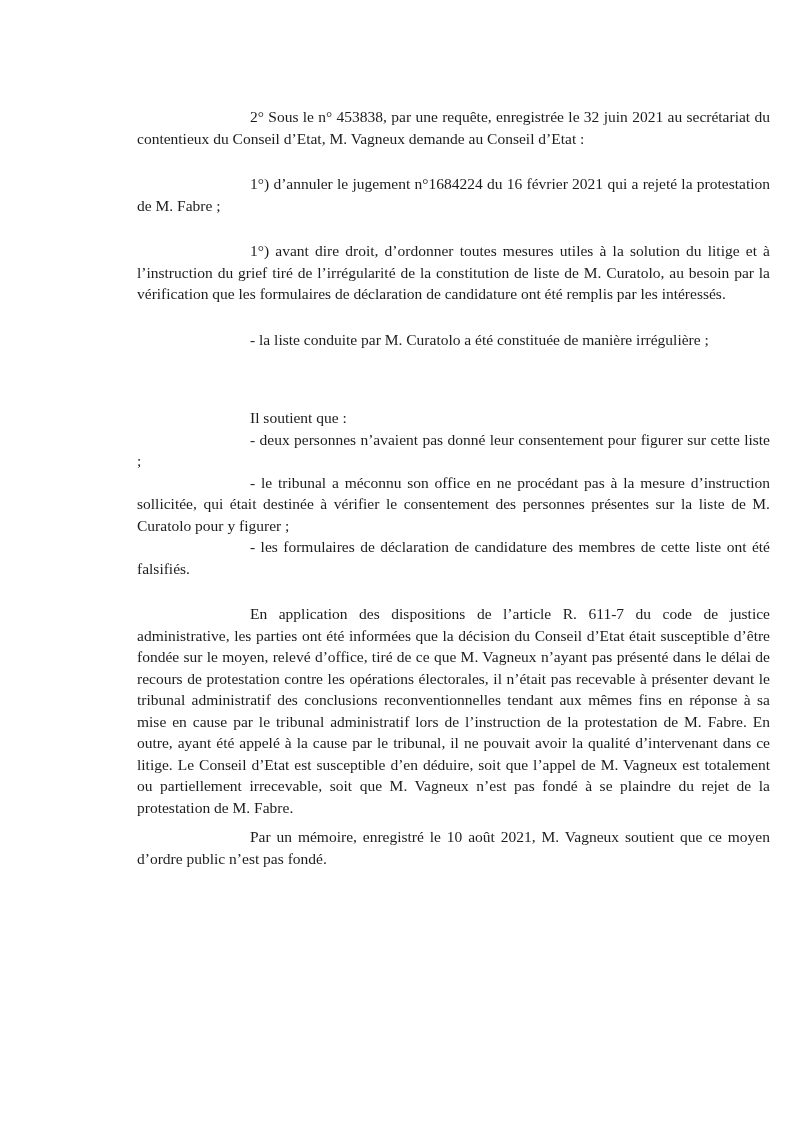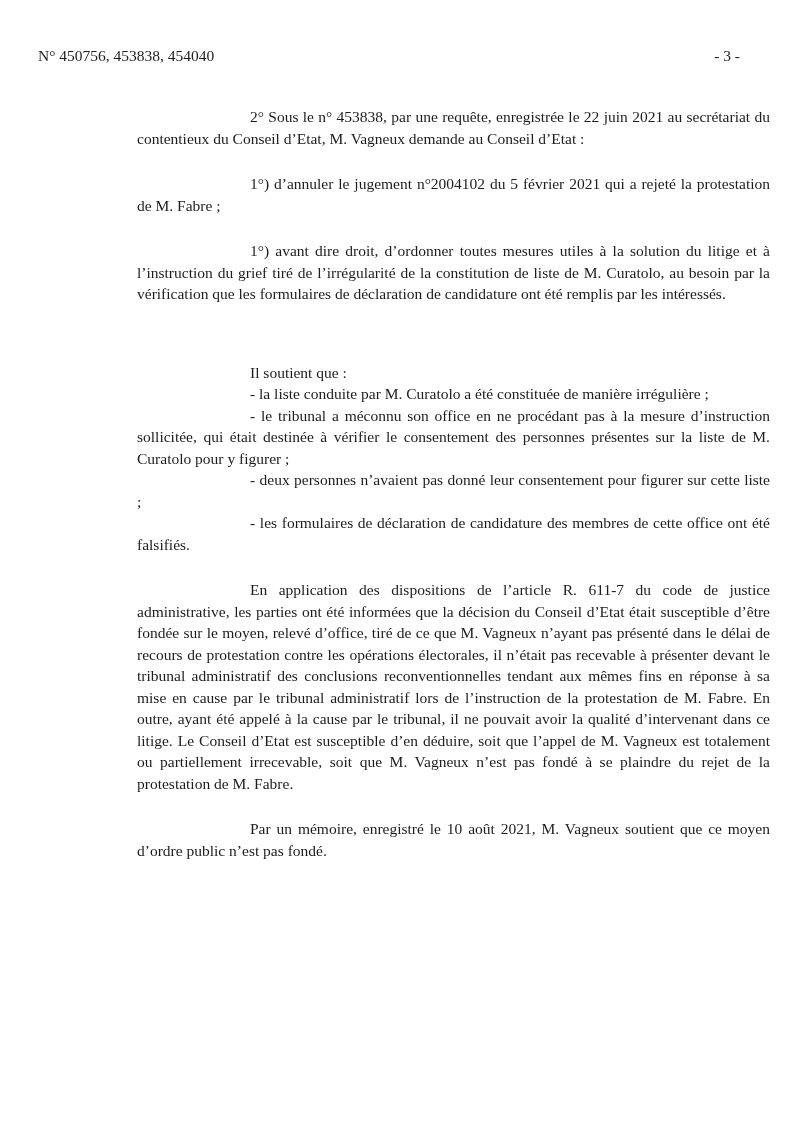--- a/index.html
+++ b/index.html
@@ -43,53 +43,49 @@
     margin: 0 0 24px 0;
     text-indent: 113px;
   }
   .doc-body p.tight {
     margin-bottom: 0;
   }
   .doc-body p.big-gap-before {
     margin-top: 57px;
   }
   .doc-body p.small-gap-after {
-    margin-bottom: 24px;
+    margin-bottom: 8px;
   }
   .doc-body p:last-child {
     margin-bottom: 8px;
   }
 </style>
 </head>
 <body>
 
 <div class="page">
 
-  <div class="header">
-    <span>N° 450756, 453838, 454040</span>
-    <span>- 3 -</span>
-  </div>
 
   <div class="doc-body">
-    <p>2° Sous le n° 453838, par une requête, enregistrée le 22 juin 2021 au secrétariat du contentieux du Conseil d’Etat, M. Vagneux demande au Conseil d’Etat :</p>
+    <p>2° Sous le n° 453838, par une requête, enregistrée le 32 juin 2021 au secrétariat du contentieux du Conseil d’Etat, M. Vagneux demande au Conseil d’Etat :</p>
 
-    <p>1°) d’annuler le jugement n°2004102 du 5 février 2021 qui a rejeté la protestation de M. Fabre ;</p>
+    <p>1°) d’annuler le jugement n°1684224 du 16 février 2021 qui a rejeté la protestation de M. Fabre ;</p>
 
 
     <p>1°) avant dire droit, d’ordonner toutes mesures utiles à la solution du litige et à l’instruction du grief tiré de l’irrégularité de la constitution de liste de M. Curatolo, au besoin par la vérification que les formulaires de déclaration de candidature ont été remplis par les intéressés.</p>
 
+    <p class="tight">- la liste conduite par M. Curatolo a été constituée de manière irrégulière ;</p>
+
     <p class="tight big-gap-before">Il soutient que :</p>
 
-    <p class="tight">- la liste conduite par M. Curatolo a été constituée de manière irrégulière ;</p>
+    <p class="tight">- deux personnes n’avaient pas donné leur consentement pour figurer sur cette liste ;</p>
 
     <p class="tight">- le tribunal a méconnu son office en ne procédant pas à la mesure d’instruction sollicitée, qui était destinée à vérifier le consentement des personnes présentes sur la liste de M. Curatolo pour y figurer ;</p>
 
-    <p class="tight">- deux personnes n’avaient pas donné leur consentement pour figurer sur cette liste ;</p>
-
-    <p>- les formulaires de déclaration de candidature des membres de cette office ont été falsifiés.</p>
+    <p>- les formulaires de déclaration de candidature des membres de cette liste ont été falsifiés.</p>
 
 
 
     <p class="small-gap-after">En application des dispositions de l’article R. 611-7 du code de justice administrative, les parties ont été informées que la décision du Conseil d’Etat était susceptible d’être fondée sur le moyen, relevé d’office, tiré de ce que M. Vagneux n’ayant pas présenté dans le délai de recours de protestation contre les opérations électorales, il n’était pas recevable à présenter devant le tribunal administratif des conclusions reconventionnelles tendant aux mêmes fins en réponse à sa mise en cause par le tribunal administratif lors de l’instruction de la protestation de M. Fabre. En outre, ayant été appelé à la cause par le tribunal, il ne pouvait avoir la qualité d’intervenant dans ce litige. Le Conseil d’Etat est susceptible d’en déduire, soit que l’appel de M. Vagneux est totalement ou partiellement irrecevable, soit que M. Vagneux n’est pas fondé à se plaindre du rejet de la protestation de M. Fabre.</p>
 
     <p>Par un mémoire, enregistré le 10 août 2021, M. Vagneux soutient que ce moyen d’ordre public n’est pas fondé.</p>
   </div>
 
 </div>
 

